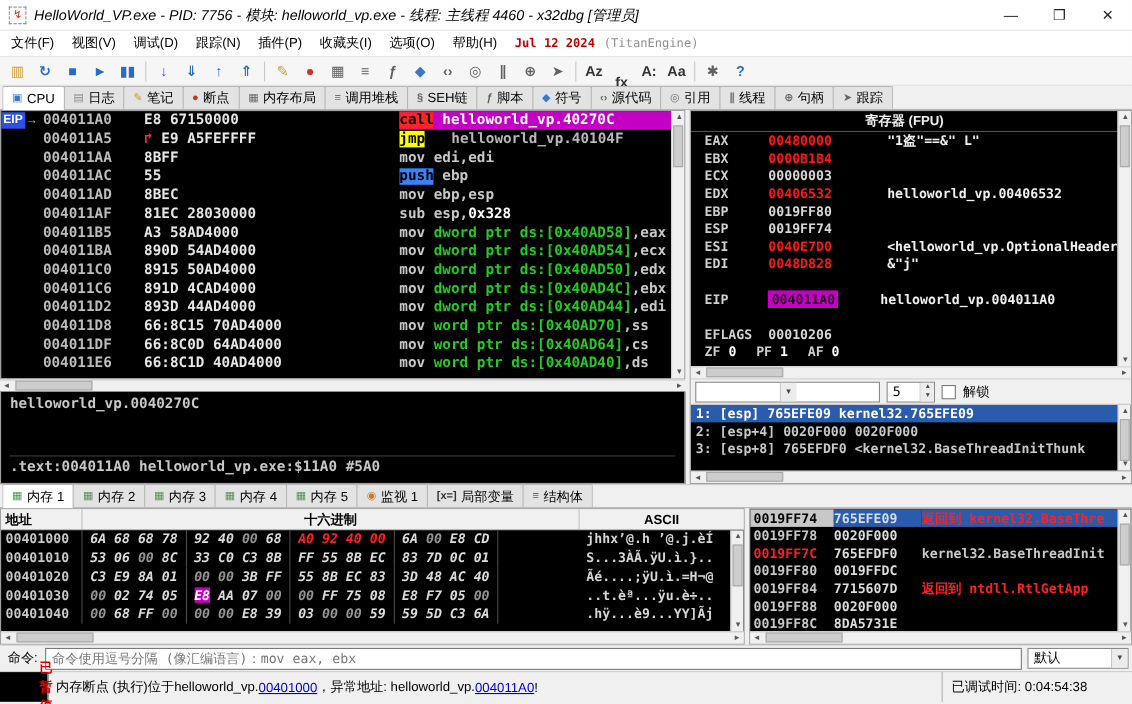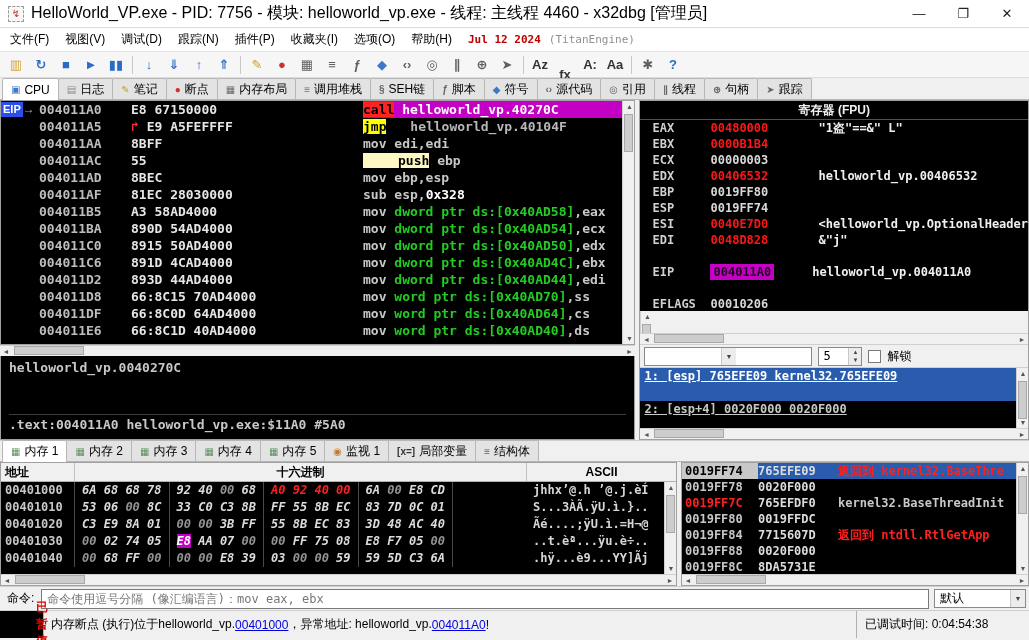--- a/index.html
+++ b/index.html
@@ -3,21 +3,21 @@
 <meta charset="utf-8">
 <style>
   *{box-sizing:border-box;margin:0;padding:0;}
   html,body{width:1029px;height:640px;overflow:hidden;}
   body{font-family:"Liberation Sans","DejaVu Sans",sans-serif;font-size:12px;background:#f0f0f0;color:#000;}
   .mono{font-family:"DejaVu Sans Mono",monospace;}
 
   
   #titlebar{height:28px;background:#ffffff;display:flex;align-items:center;padding-left:8px;border-bottom:1px solid #dcdcdc;}
   #app-icon{width:16px;height:16px;border:1px dashed #999;margin-right:7px;display:flex;align-items:center;justify-content:center;font-size:10px;color:#c03030;background:#f8f8f8;}
-  #title-text{flex:1;font-size:16px;white-space:nowrap;overflow:hidden;}
+  #title-text{flex:1;font-size:13px;white-space:nowrap;overflow:hidden;font-style:italic;}
   .win-btn{width:44px;height:27px;display:flex;align-items:center;justify-content:center;font-size:13px;color:#222;}
 
   
   #menubar{height:24px;background:#ffffff;display:flex;align-items:center;border-bottom:1px solid #e4e4e4;padding-left:2px;}
   .menu-item{padding:3px 8px;white-space:nowrap;}
   #build-date{color:#c00000;margin-left:8px;font-family:"DejaVu Sans Mono",monospace;font-size:11px;font-weight:bold;}
   #build-engine{color:#909090;margin-left:8px;font-family:"DejaVu Sans Mono",monospace;font-size:11px;}
 
   
   #toolbar{height:26px;display:flex;align-items:center;padding:0 4px;background:#f6f6f6;border-bottom:1px solid #dddddd;gap:1px;}
@@ -39,21 +39,21 @@
   .d-gutter{width:38px;display:flex;align-items:center;}
   .d-addr{width:92px;color:#bdbdbd;}
   .d-bytes{width:232px;color:#e6e6e6;}
   .d-disasm{flex:1;overflow:hidden;}
   .drow.sel .d-disasm{background:#c400c4;}
   .eip-chip{background:#2b50e8;color:#fff;padding:0 2px;font-size:11px;line-height:15px;}
   .eip-arrow{color:#a8a8a8;font-size:12px;}
   .jmp-arrow{color:#ff3030;}
   .tk-call{background:#ff2222;color:#000;}
   .tk-jmp{background:#ffff00;color:#000;}
-  .tk-push{background:#fef9c3;color:#000;padding-left:35px;}
+  .tk-push{background:#3b82f6;color:#000;}
   .tk-mn,.tk-reg,.tk-plain{color:#c8c8c8;}
   .tk-mem{color:#22cc22;}
   .tk-num,.tk-white{color:#ffffff;}
   .tk-sym{color:#b8b8b8;margin-left:16px;}
 
   
   .sb-v{width:12px;background:#f0f0f0;display:flex;flex-direction:column;border-left:1px solid #d0d0d0;}
   .sb-h{height:11px;background:#f0f0f0;display:flex;border-top:1px solid #d0d0d0;flex:none;}
   .sb-btn{width:12px;height:11px;font-size:7px;color:#555;display:flex;align-items:center;justify-content:center;flex:none;}
   .sb-track{flex:1;position:relative;}
@@ -61,21 +61,21 @@
   .sb-h .sb-thumb{position:absolute;left:2px;top:0px;height:9px;width:70px;background:#cdcdcd;border:1px solid #a8a8a8;}
 
   
   #infopane{height:84px;background:#000;border:1px solid #a0a0a0;border-top:none;color:#c8c8c8;padding:4px 8px;font-weight:bold;font-size:13px;display:flex;flex-direction:column;}
   #info-line1{flex:1;}
   #info-divider{height:1px;background:#3c3c3c;margin:2px 0;}
   #info-line2{height:18px;}
 
   
   #right{flex:1;display:flex;flex-direction:column;border:1px solid #a0a0a0;background:#f0f0f0;}
-  #registers-wrap{height:232px;display:flex;overflow:hidden;flex-direction:column;}
+  #registers-wrap{height:232px;display:flex;overflow:hidden;}
   #reg-main{flex:1;background:#000;overflow:hidden;}
   #reg-title{height:19px;line-height:19px;text-align:center;color:#efefef;border-bottom:1px solid #505050;font-weight:bold;font-size:12px;}
   .reg-row{height:16px;line-height:16px;display:flex;padding-left:12px;white-space:pre;font-weight:bold;font-size:12px;}
   .reg-name{width:58px;color:#cfcfcf;}
   .reg-val{width:88px;color:#d8d8d8;}
   .reg-val.changed{color:#ff1515;}
   .reg-val.eip{background:#c400c4;color:#20001c;width:auto;padding:0 3px;margin-right:18px;}
   .reg-extra{flex:1;color:#f0f0f0;padding-left:20px;overflow:hidden;}
   .flag-name{color:#cfcfcf;}
   .flag-val{color:#ffffff;margin-right:18px;}
@@ -89,21 +89,21 @@
   .spin{width:44px;background:#fff;border:1px solid #8a8a8a;height:19px;display:flex;}
   .spin-val{flex:1;padding:0 4px;line-height:17px;}
   .spin-btns{width:13px;display:flex;flex-direction:column;border-left:1px solid #c8c8c8;}
   .spin-btns span{flex:1;font-size:6px;display:flex;align-items:center;justify-content:center;color:#444;background:#ececec;}
   .checkbox{width:13px;height:13px;background:#fff;border:1px solid #7a7a7a;display:inline-block;}
 
   
   #stackargs-wrap{flex:1;display:flex;flex-direction:column;overflow:hidden;}
   #stackargs-body{flex:1;display:flex;background:#000;overflow:hidden;}
   #sa-rows{flex:1;overflow:hidden;}
-  .sa-row{height:33px;line-height:16px;white-space:pre;padding-left:4px;font-weight:bold;font-size:12px;color:#c8c8c8;overflow:hidden;text-decoration:underline;}
+  .sa-row{height:16px;line-height:16px;white-space:pre;padding-left:4px;font-weight:bold;font-size:12px;color:#c8c8c8;overflow:hidden;}
   .sa-row.sel{background:#2a5cae;color:#ffffff;}
 
   
   #bottom{height:124px;display:flex;}
   #dump{width:677px;display:flex;flex-direction:column;border:1px solid #a0a0a0;margin-right:4px;}
   #dump-header{height:19px;display:flex;background:#f0f0f0;border-bottom:1px solid #b0b0b0;font-size:12px;align-items:center;}
   #dump-header .h-addr{width:74px;padding-left:4px;border-right:1px solid #c0c0c0;height:100%;line-height:18px;font-weight:bold;}
   #dump-header .h-hex{width:452px;text-align:center;border-right:1px solid #c0c0c0;height:100%;line-height:18px;font-weight:bold;}
   #dump-header .h-ascii{flex:1;text-align:center;height:100%;line-height:18px;font-weight:bold;}
   #dump-body{flex:1;display:flex;background:#000;overflow:hidden;}

